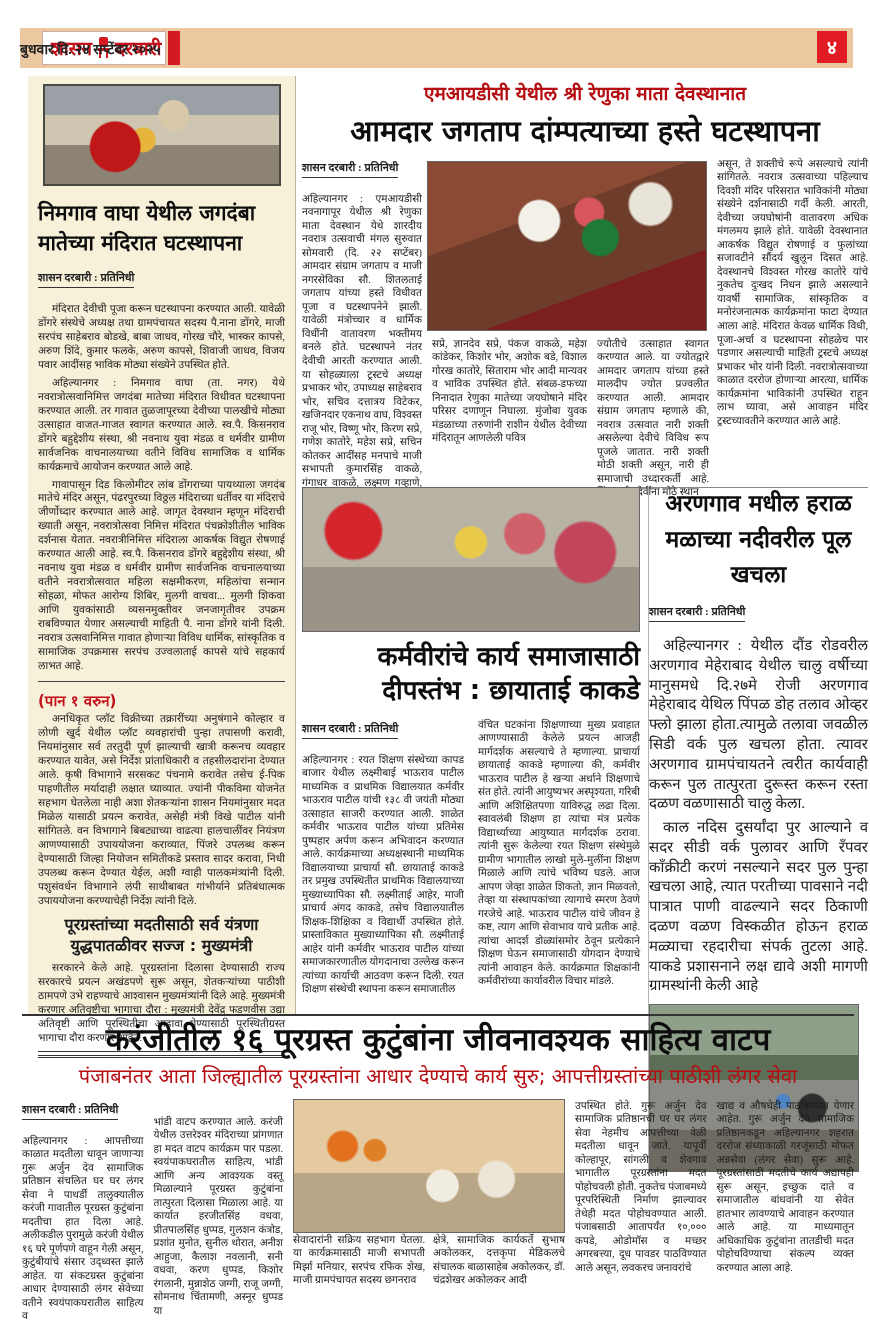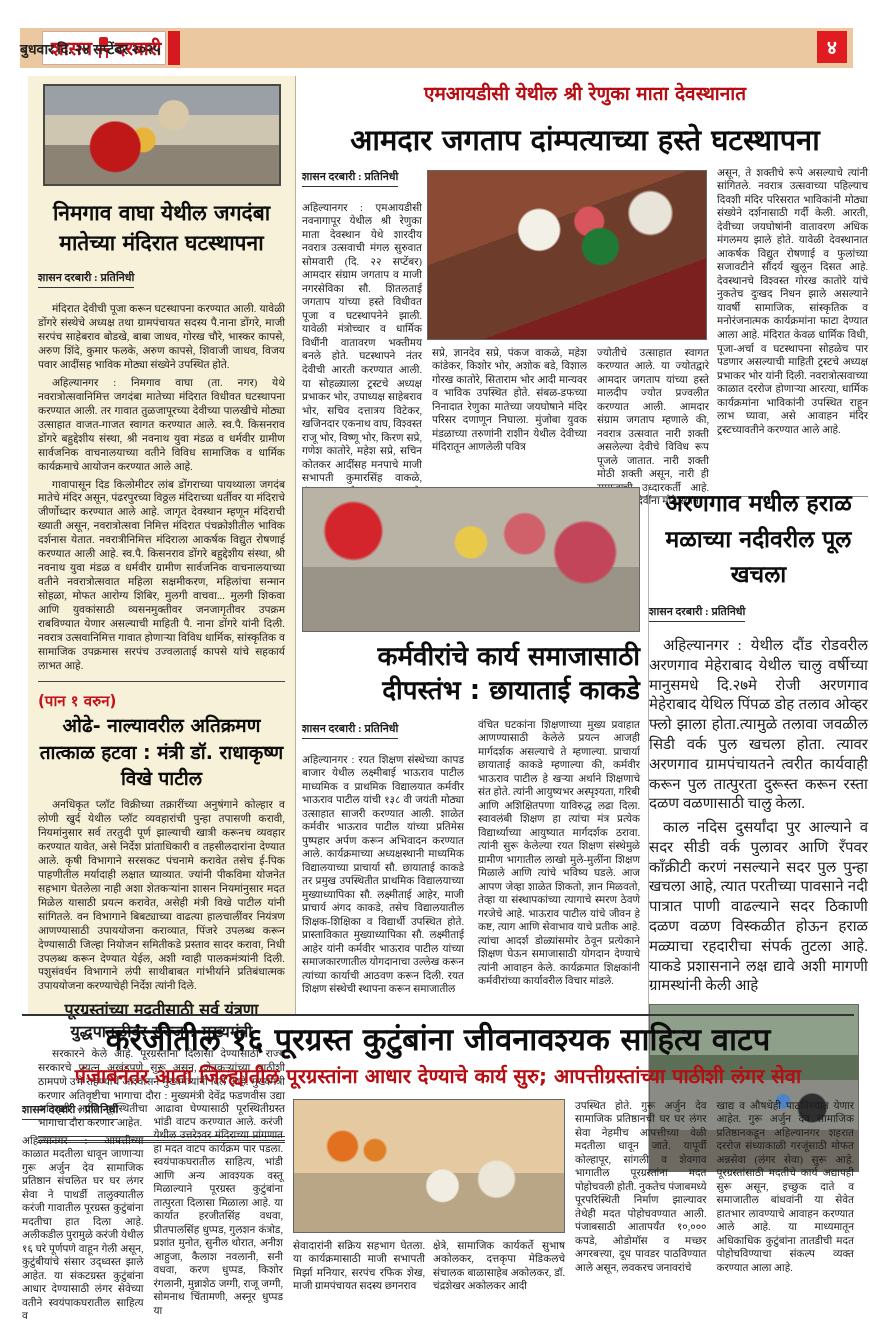--- a/index.html
+++ b/index.html
@@ -29,34 +29,34 @@
   .photo{border:1px solid #666;box-sizing:border-box;position:relative;overflow:hidden;}
   
   .left-col{position:absolute;left:28px;top:76px;width:268px;height:938px;
     background:#f8f1da;border-right:1px solid #b9b29a;box-sizing:border-box;padding:8px 10px 0 10px;}
   .photo-jagdamba{width:238px;height:102px;margin:0 auto;border:2px solid #4a4a44;
     background:
       radial-gradient(circle at 30% 62%, #c01818 0 14%, transparent 15%),
       radial-gradient(circle at 42% 55%, #e8b53c 0 8%, transparent 9%),
       radial-gradient(circle at 55% 30%, #d9c9a8 0 10%, transparent 11%),
       linear-gradient(180deg,#9aa0a6 0 30%,#cfc6b2 30% 60%,#8c8374 60% 100%);}
-  .left-head{font-size:21px;line-height:1.45;text-align:center;margin:12px 0 8px 0;}
+  .left-head{font-size:21px;line-height:1.45;text-align:left;margin:12px 0 8px 0;}
   .rule{border-top:1px solid #444;margin:8px 0;}
   .pan-kicker{color:#c3111a;font-weight:bold;font-size:15px;
     font-family:"DejaVu Sans",sans-serif;margin:4px 0 2px 0;}
   .pan-head{font-size:19px;line-height:1.4;text-align:center;margin:2px 0 6px 0;}
   .pan-subhead{font-size:16px;line-height:1.35;text-align:center;font-family:"DejaVu Sans",sans-serif;
     font-weight:bold;margin:6px 0 4px 0;}
   .left-col .body-text{font-size:10.6px;}
   .left-bottom-rule{border-top:1px solid #333;border-bottom:3px double #333;height:3px;margin-top:6px;}
   
   .main-art{position:absolute;left:302px;top:78px;width:566px;}
   .kicker-red{color:#b50d12;font-family:"DejaVu Sans",sans-serif;font-weight:bold;
     font-size:19px;text-align:center;margin:2px 0 2px 0;}
-  .main-head{font-size:29px;text-align:center;line-height:1.2;margin:17px 0 8px 0;}
+  .main-head{font-size:29px;text-align:center;line-height:1.2;margin:8px 0 8px 0;}
   .main-body-wrap{position:relative;height:330px;border-bottom:1px solid #888;}
   .mcol{position:absolute;top:0;}
   .mcol .body-text{font-size:10.4px;line-height:1.3;}
   .photo-ghatasthapana{position:absolute;left:125px;top:4px;width:280px;height:170px;
     background:
       radial-gradient(circle at 62% 45%, #1f7a35 0 9%, transparent 10%),
       radial-gradient(circle at 58% 30%, #d8555e 0 7%, transparent 8%),
       radial-gradient(circle at 40% 35%, #f3f0e8 0 10%, transparent 11%),
       radial-gradient(circle at 80% 25%, #e8e4da 0 8%, transparent 9%),
       linear-gradient(160deg,#8a4a34 0 35%,#6e3c2a 35% 70%,#7c1f1f 70% 100%);}
@@ -79,33 +79,33 @@
   .aran-head{font-size:23px;line-height:1.55;text-align:center;margin:0 0 8px 0;}
   .aran-art .body-text{font-size:15px;}
   .photo-bridge{width:210px;height:168px;margin-top:8px;
     background:
       radial-gradient(circle at 78% 62%, #2e2e2e 0 7%, transparent 8%),
       radial-gradient(circle at 64% 58%, #4c84c4 0 4%, transparent 5%),
       linear-gradient(180deg,#8fa08a 0 30%,#5d6e57 30% 45%,#8b8b85 45% 75%,#6e6a62 75% 100%);}
   
   .bottom-sec{position:absolute;left:22px;top:1014px;width:832px;border-top:2px solid #333;padding-top:4px;}
   .bottom-head{font-size:31px;text-align:center;line-height:1.15;margin:2px 0 4px 0;}
-  .bottom-subhead{color:#b50d12;font-family:"DejaVu Sans",sans-serif;font-weight:bold;
+  .bottom-subhead{color:#b50d12;font-family:"DejaVu Sans",sans-serif;font-weight:normal;
     font-size:20px;text-align:center;margin:2px 0 10px 0;}
   .bottom-cols{display:flex;gap:10px;}
   .bottom-cols .body-text{font-size:10.4px;line-height:1.3;}
   .bcol1{width:122px;} .bcol2{width:130px;margin-top:16px;} .bcol3{width:272px;} .bcol4{width:132px;} .bcol5{width:138px;}
   .photo-langar{width:272px;height:134px;
     background:
       radial-gradient(circle at 18% 35%, #e2701f 0 6%, transparent 7%),
       radial-gradient(circle at 30% 38%, #e08026 0 5%, transparent 6%),
       radial-gradient(circle at 55% 65%, #f2ede2 0 9%, transparent 10%),
       radial-gradient(circle at 75% 60%, #ece6d8 0 8%, transparent 9%),
       linear-gradient(180deg,#e5c9a0 0 55%,#b9a687 55% 100%);}
-  .bcol3-sub{display:flex;gap:8px;margin-top:6px;}
+  .bcol3-sub{display:flex;gap:8px;margin-top:0;}
   .bcol3-sub .body-text{width:132px;}
 </style>
 </head>
 <body>
 
 <div class="sheet">
 
   <div class="masthead-bar">
     <div class="date-center">बुधवार दि. २४ सप्टेंबर २०२५</div>
     <div class="logo-box">
@@ -128,21 +128,20 @@
     <div class="photo photo-jagdamba"></div>
     <div class="headline left-head">निमगाव वाघा येथील जगदंबा मातेच्या मंदिरात घटस्थापना</div>
     <span class="byline">शासन दरबारी : प्रतिनिधी</span>
     <div class="body-text">
       <p>मंदिरात देवीची पूजा करून घटस्थापना करण्यात आली. यावेळी डोंगरे संस्थेचे अध्यक्ष तथा ग्रामपंचायत सदस्य पै.नाना डोंगरे, माजी सरपंच साहेबराव बोडखे, बाबा जाधव, गोरख चौरे, भास्कर कापसे, अरुण शिंदे, कुमार फलके, अरुण कापसे, शिवाजी जाधव, विजय पवार आदींसह भाविक मोठ्या संख्येने उपस्थित होते.</p>
       <p>अहिल्यानगर : निमगाव वाघा (ता. नगर) येथे नवरात्रोत्सवानिमित्त जगदंबा मातेच्या मंदिरात विधीवत घटस्थापना करण्यात आली. तर गावात तुळजापूरच्या देवीच्या पालखीचे मोठ्या उत्साहात वाजत-गाजत स्वागत करण्यात आले. स्व.पै. किसनराव डोंगरे बहुद्देशीय संस्था, श्री नवनाथ युवा मंडळ व धर्मवीर ग्रामीण सार्वजनिक वाचनालयाच्या वतीने विविध सामाजिक व धार्मिक कार्यक्रमाचे आयोजन करण्यात आले आहे.</p>
       <p>गावापासून दिड किलोमीटर लांब डोंगराच्या पायथ्याला जगदंब मातेचे मंदिर असून, पंढरपुरच्या विठ्ठल मंदिराच्या धर्तीवर या मंदिराचे जीर्णोध्दार करण्यात आले आहे. जागृत देवस्थान म्हणून मंदिराची ख्याती असून, नवरात्रोत्सवा निमित्त मंदिरात पंचक्रोशीतील भाविक दर्शनास येतात. नवरात्रीनिमित्त मंदिराला आकर्षक विद्युत रोषणाई करण्यात आली आहे. स्व.पै. किसनराव डोंगरे बहुद्देशीय संस्था, श्री नवनाथ युवा मंडळ व धर्मवीर ग्रामीण सार्वजनिक वाचनालयाच्या वतीने नवरात्रोत्सवात महिला सक्षमीकरण, महिलांचा सन्मान सोहळा, मोफत आरोग्य शिबिर, मुलगी वाचवा... मुलगी शिकवा आणि युवकांसाठी व्यसनमुक्तीवर जनजागृतीवर उपक्रम राबविण्यात येणार असल्याची माहिती पै. नाना डोंगरे यांनी दिली. नवरात्र उत्सवानिमित्त गावात होणाऱ्या विविध धार्मिक, सांस्कृतिक व सामाजिक उपक्रमास सरपंच उज्वलाताई कापसे यांचे सहकार्य लाभत आहे.</p>
     </div>
     <div class="rule"></div>
     <div class="pan-kicker">(पान १ वरुन)</div>
-    <div class="headline pan-head">ओढे- नाल्यावरील अतिक्रमण तात्काळ हटवा : मंत्री डॉ. राधाकृष्ण विखे पाटील</div>
     <div class="body-text">
       <p>अनधिकृत प्लॉट विक्रीच्या तक्रारींच्या अनुषंगाने कोल्हार व लोणी खुर्द येथील प्लॉट व्यवहारांची पुन्हा तपासणी करावी, नियमांनुसार सर्व तरतुदी पूर्ण झाल्याची खात्री करूनच व्यवहार करण्यात यावेत, असे निर्देश प्रांताधिकारी व तहसीलदारांना देण्यात आले. कृषी विभागाने सरसकट पंचनामे करावेत तसेच ई-पिक पाहणीतील मर्यादाही लक्षात घ्याव्यात. ज्यांनी पीकविमा योजनेत सहभाग घेतलेला नाही अशा शेतकऱ्यांना शासन नियमांनुसार मदत मिळेल यासाठी प्रयत्न करावेत, असेही मंत्री विखे पाटील यांनी सांगितले. वन विभागाने बिबट्याच्या वाढत्या हालचालींवर नियंत्रण आणण्यासाठी उपाययोजना कराव्यात, पिंजरे उपलब्ध करून देण्यासाठी जिल्हा नियोजन समितीकडे प्रस्ताव सादर करावा, निधी उपलब्ध करून देण्यात येईल, अशी ग्वाही पालकमंत्र्यांनी दिली. पशुसंवर्धन विभागाने लंपी साथीबाबत गांभीर्याने प्रतिबंधात्मक उपाययोजना करण्याचेही निर्देश त्यांनी दिले.</p>
     </div>
     <div class="pan-subhead">पूरग्रस्तांच्या मदतीसाठी सर्व यंत्रणा युद्धपातळीवर सज्ज : मुख्यमंत्री</div>
     <div class="body-text">
       <p>सरकारने केले आहे. पूरग्रस्तांना दिलासा देण्यासाठी राज्य सरकारचे प्रयत्न अखंडपणे सुरू असून, शेतकऱ्यांच्या पाठीशी ठामपणे उभे राहण्याचे आश्वासन मुख्यमंत्र्यांनी दिले आहे. मुख्यमंत्री करणार अतिवृष्टीचा भागाचा दौरा : मुख्यमंत्री देवेंद्र फडणवीस उद्या अतिवृष्टी आणि पूरस्थितीचा आढावा घेण्यासाठी पूरस्थितीग्रस्त भागाचा दौरा करणार आहेत.</p>
     </div>
     <div class="left-bottom-rule"></div>
   </div>
 

